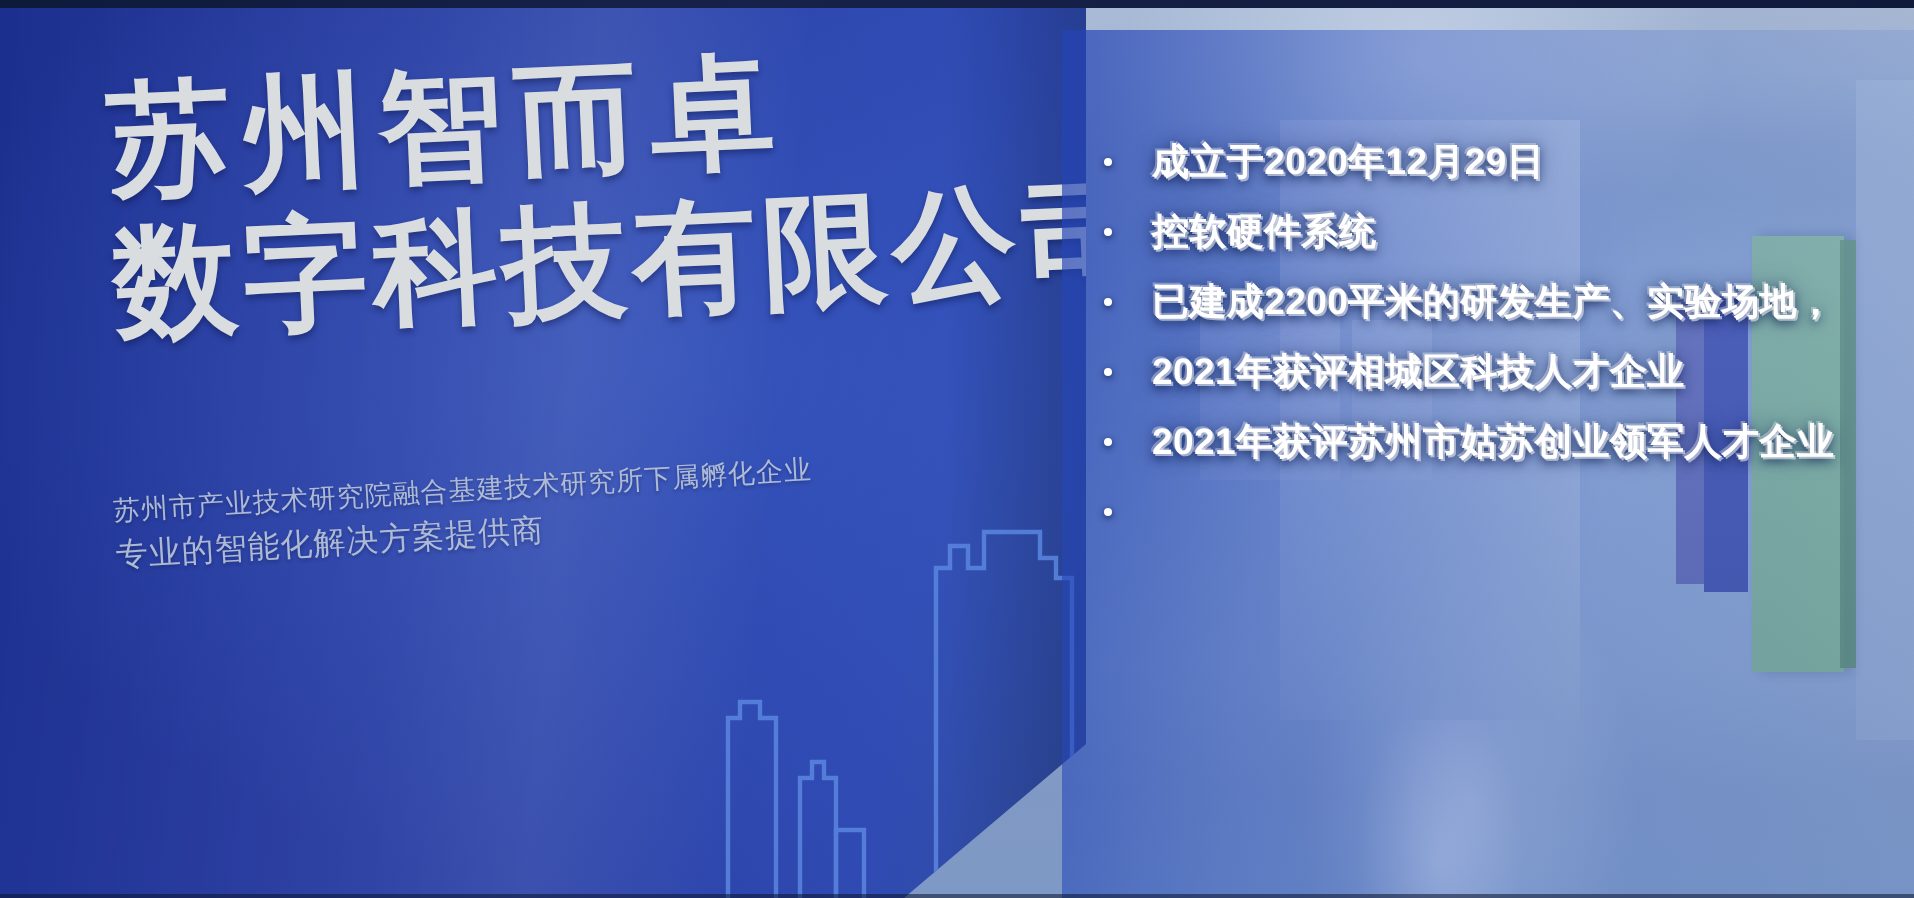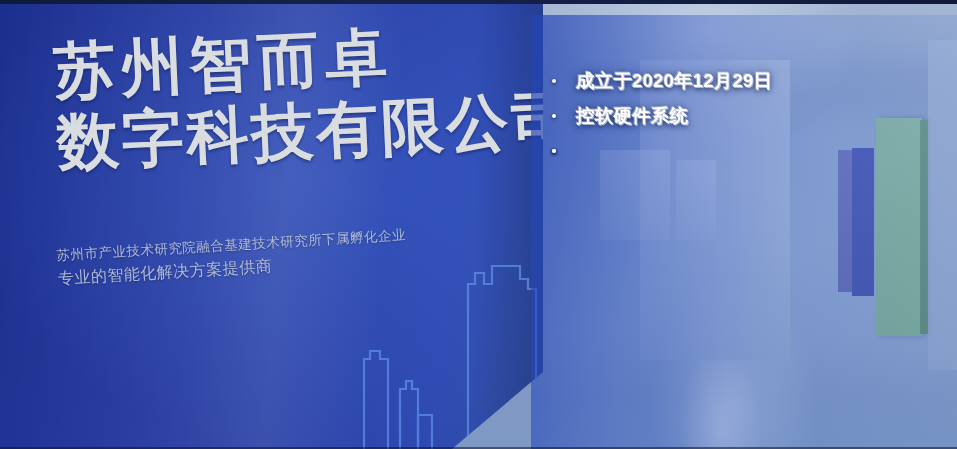--- a/index.html
+++ b/index.html
@@ -255,21 +255,22 @@
       <div class="sub-line s1">苏州市产业技术研究院融合基建技术研究所下属孵化企业</div>
       <div class="sub-line s2">专业的智能化解决方案提供商</div>
     </div>
   </div>
 
   <div id="bullets-panel">
     <ul id="bullets">
         <li><span class="dot"></span><span>成立于2020年12月29日</span></li>
         <li><span class="dot"></span></li>
         <li class="cont"><span>控软硬件系统</span></li>
-        <li><span class="dot"></span></li>
-        <li><span class="dot"></span></li>
+        <li><span class="dot"></span><span>已建成2200平米的研发生产、实验场地，</span></li>
+        <li><span class="dot"></span><span>2021年获评相城区科技人才企业</span></li>
+        <li><span class="dot"></span><span>2021年获评苏州市姑苏创业领军人才企业</span></li>
         <li><span class="dot"></span></li>
       </ul>
   </div>
 
   <div class="strip-top"></div>
   <div class="strip-bottom"></div>
 </div>
 
 </body></html>

